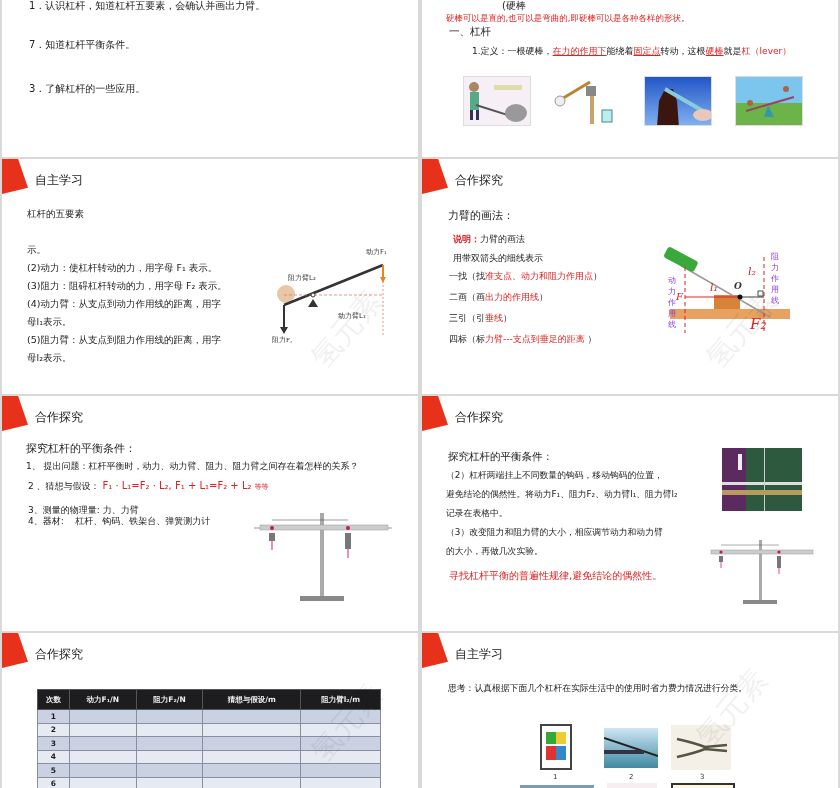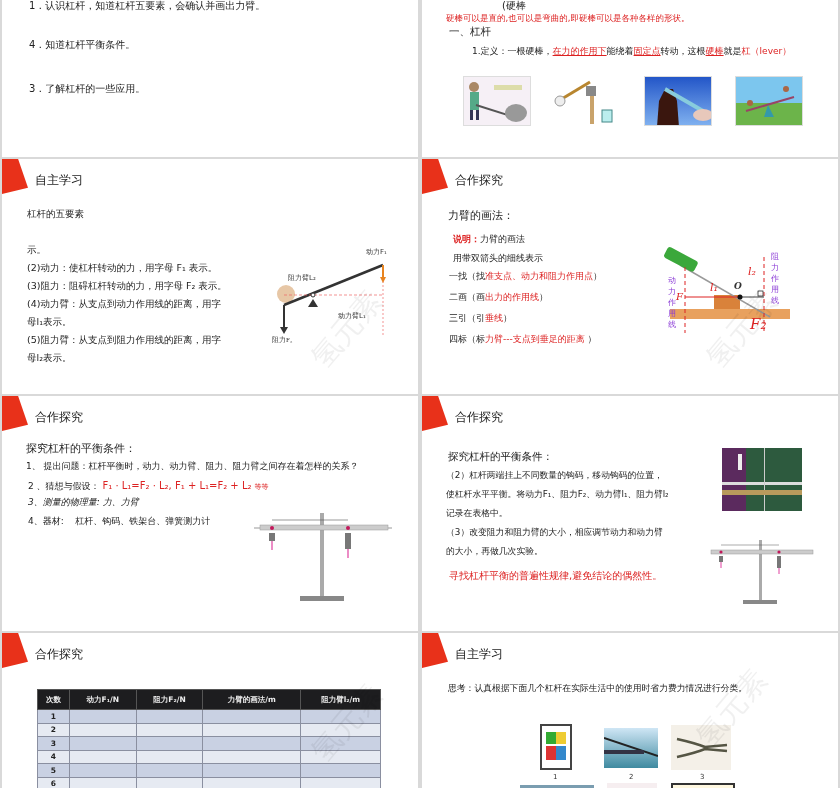--- a/index.html
+++ b/index.html
@@ -31,21 +31,21 @@
   table.data td { height: 13.5px; border: 1px solid #8a8fa0; text-align: center; font-weight: bold; }
   table.data tr:nth-child(odd) td { background: #c9d1e3; }
   table.data tr:nth-child(even) td { background: #e6eaf2; }
   .caption { position: absolute; font-size: 7px; color: #333; }
 </style>
 </head>
 <body>
 
 <div class="slide s-r0c0">
   <div class="txt" style="left:27px;top:78px;font-size:10px;">1．认识杠杆，知道杠杆五要素，会确认并画出力臂。</div>
-  <div class="txt" style="left:27px;top:117px;font-size:10px;">4．知道杠杆平衡条件。</div>
+  <div class="txt" style="left:27px;top:117px;font-size:10px;">7．知道杠杆平衡条件。</div>
   <div class="txt" style="left:27px;top:161px;font-size:10px;">3．了解杠杆的一些应用。</div>
 </div>
 
 <div class="slide s-r0c1">
   <div class="txt" style="left:80px;top:78px;font-size:10px;">(<span>硬棒</span></div>
   <div class="txt red" style="left:24px;top:92px;font-size:8.5px;">硬棒可以是直的,也可以是弯曲的,即硬棒可以是各种各样的形状。</div>
   <div class="txt" style="left:27px;top:104px;font-size:10.5px;">一、杠杆</div>
   <div class="txt" style="left:22px;top:125px;font-size:9px;margin-left:28px;">
     <span>1.定义：一根硬棒，</span><span class="red ul">在力的作用下</span><span>能绕着</span><span class="red ul">固定点</span><span>转动，这根</span><span class="red ul">硬棒</span><span>就是</span><span class="red">杠（lever）</span>
   </div>
@@ -157,21 +157,21 @@
   </div>
   <div class="watermark" style="left:275px;top:150px;">氢元素</div>
 </div>
 
 <div class="slide s-r2c0">
   <div class="flag"></div>
   <div class="slide-title">合作探究</div>
   <div class="txt" style="left:24px;top:45px;font-size:11px;">探究杠杆的平衡条件：</div>
   <div class="txt" style="left:24px;top:64px;font-size:9px;">1、 提出问题：杠杆平衡时，动力、动力臂、阻力、阻力臂之间存在着怎样的关系？</div>
   <div class="txt" style="left:26px;top:82px;font-size:9px;"><span>2 、猜想与假设：</span> <span class="red" style="font-size:10px;">F₁ · L₁=F₂ · L₂,   F₁ + L₁=F₂ + L₂</span> <span class="red" style="font-size:7px;">等等</span></div>
-  <div class="txt" style="left:26px;top:100px;font-size:9px;font-style:italic;"><span>3、测量的物理量:</span> <span>力、力臂</span></div>
+  <div class="txt" style="left:26px;top:108px;font-size:9px;"><span>3、测量的物理量:</span> <span>力、力臂</span></div>
   <div class="txt" style="left:26px;top:119px;font-size:9px;"><span>4、器材:</span>&nbsp;&nbsp;&nbsp;&nbsp;<span>杠杆、钩码、铁架台、弹簧测力计</span></div>
   <div style="position:absolute;left:250px;top:112px;width:145px;height:98px;">
     <svg width="145" height="98" viewBox="0 0 145 98">
       <rect x="68" y="5" width="4" height="86" fill="#aaa"></rect>
       <rect x="48" y="88" width="44" height="5" fill="#888"></rect>
       <line x1="2" y1="20" x2="140" y2="20" stroke="#999" stroke-width="1"></line>
       <rect x="8" y="17" width="128" height="5" fill="#ccc" stroke="#999" stroke-width="0.5"></rect>
       <line x1="20" y1="12" x2="70" y2="12" stroke="#555" stroke-width="0.6"></line>
       <line x1="70" y1="12" x2="96" y2="12" stroke="#555" stroke-width="0.6"></line>
       <circle cx="20" cy="20" r="2" fill="#c2185b"></circle>
@@ -182,21 +182,21 @@
       <line x1="96" y1="41" x2="96" y2="50" stroke="#e040a0" stroke-width="1.2"></line>
     </svg>
   </div>
 </div>
 
 <div class="slide s-r2c1">
   <div class="flag"></div>
   <div class="slide-title">合作探究</div>
   <div class="txt" style="left:26px;top:53px;font-size:10.5px;">探究杠杆的平衡条件：</div>
   <div class="txt" style="left:24px;top:73px;font-size:8.8px;">（2）杠杆两端挂上不同数量的钩码，移动钩码的位置，</div>
-  <div class="txt" style="left:24px;top:92px;font-size:8.8px;">使杠杆水平平衡。将动力F₁、阻力F₂、动力臂l₁、阻力臂l₂</div>
+  <div class="txt" style="left:24px;top:92px;font-size:8.8px;">避免结论的偶然性。将动力F₁、阻力F₂、动力臂l₁、阻力臂l₂</div>
   <div class="txt" style="left:24px;top:111px;font-size:8.8px;">记录在表格中。</div>
   <div class="txt" style="left:24px;top:130px;font-size:8.8px;">（3）改变阻力和阻力臂的大小，相应调节动力和动力臂</div>
   <div class="txt" style="left:24px;top:149px;font-size:8.8px;">的大小，再做几次实验。</div>
   <div class="txt red" style="left:27px;top:172px;font-size:10px;">寻找杠杆平衡的普遍性规律,避免结论的偶然性。</div>
   <div class="pic" style="left:300px;top:52px;width:80px;height:63px;background:#2d5a3e;border:none;">
     <svg width="80" height="63" viewBox="0 0 80 63">
         <rect x="0" y="0" width="24" height="63" fill="#5b2a5e"></rect>
         <rect x="0" y="34" width="80" height="3" fill="#ddd"></rect>
         <rect x="42" y="0" width="1" height="63" fill="#ccc"></rect>
         <rect x="0" y="42" width="80" height="5" fill="#b89a5c"></rect>
@@ -221,21 +221,21 @@
 
 <div class="slide s-r3c0">
   <div class="flag"></div>
   <div class="slide-title">合作探究</div>
   <table class="data">
     <thead>
       <tr>
         <th>次数</th>
         <th>动力F₁/N</th>
         <th>阻力F₂/N</th>
-        <th>力臂的画法/m</th>
+        <th>猜想与假设/m</th>
         <th>阻力臂l₂/m</th>
       </tr>
     </thead>
     <tbody>
       <tr>
           <td>1</td>
           <td></td>
           <td></td>
           <td></td>
           <td></td>

